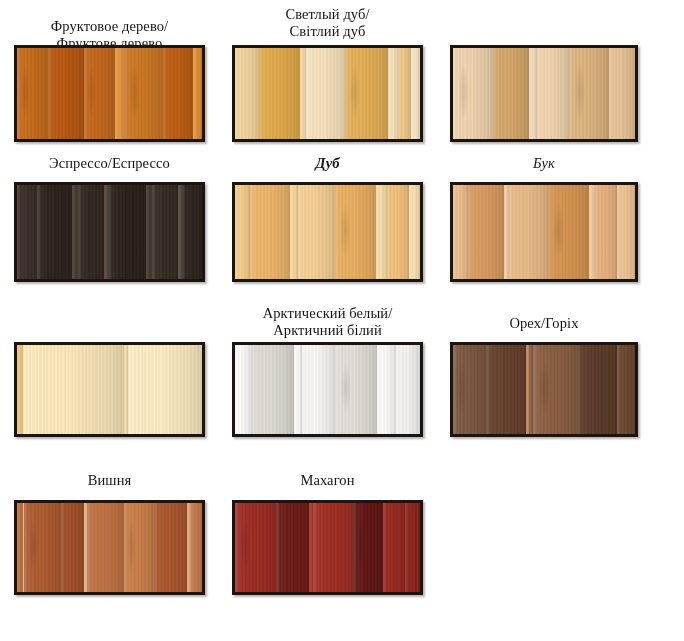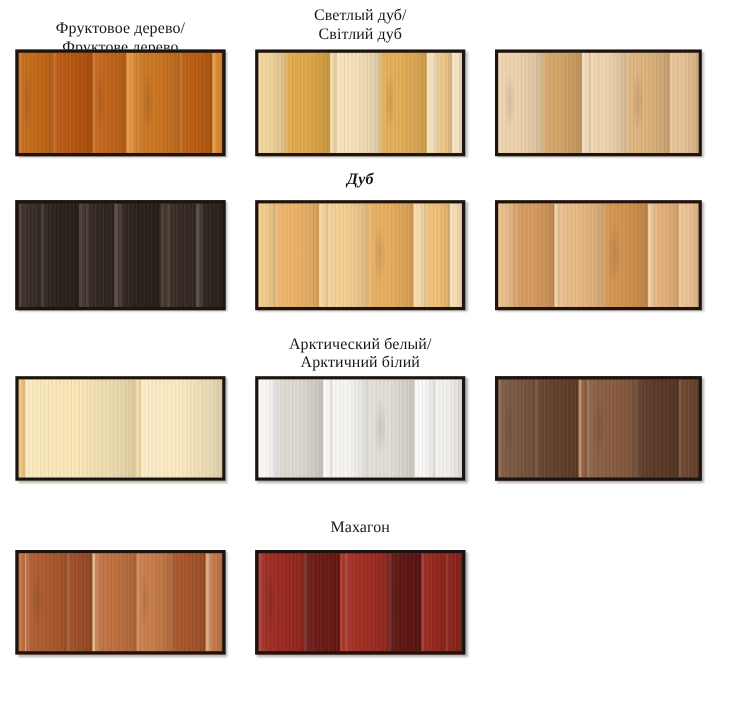--- a/index.html
+++ b/index.html
@@ -165,20 +165,21 @@
               <div class="plank" style="flex: 0 0 18%; background: rgb(240, 211, 172);"></div>
               <div class="plank" style="flex: 0 0 22%; background: rgb(221, 179, 124);">
                 <span class="knot" style="width: 9.9px; height: 53.35px; left: 5.5px; top: 17.46px; background: radial-gradient(rgba(0, 0, 0, 0.22) 0%, rgba(0, 0, 0, 0.1) 45%, rgba(0, 0, 0, 0) 72%);"></span>
               </div>
               <div class="plank" style="flex: 0 0 14%; background: rgb(231, 194, 148);"></div>
             </div>
           </div>
         </div>
       </div>
       <div class="cell" style="left: 14px; top: 155px; width: 191px; height: 127px;">
+        <div class="cell-label" style="top: 0px;">Эспрессо/Еспрессо</div>
         <div class="swatch-wrap" style="top: 27px; width: 191px; height: 100px;">
           <div class="swatch" style="background: rgb(54, 43, 36); border-color: rgb(28, 20, 16);">
             <div class="planks">
               <div class="plank" style="flex: 0 0 11%; background: rgb(58, 46, 38);"></div>
               <div class="plank" style="flex: 0 0 19%; background: rgb(43, 33, 27);"></div>
               <div class="plank" style="flex: 0 0 3%; background: rgb(74, 61, 52);"></div>
               <div class="plank" style="flex: 0 0 14%; background: rgb(49, 38, 32);"></div>
               <div class="plank" style="flex: 0 0 2%; background: rgb(90, 75, 65);"></div>
               <div class="plank" style="flex: 0 0 21%; background: rgb(42, 32, 26);"></div>
               <div class="plank" style="flex: 0 0 3%; background: rgb(71, 58, 49);"></div>
@@ -202,20 +203,21 @@
                 <span class="knot" style="width: 9.9px; height: 55px; left: 5.5px; top: 18px; background: radial-gradient(rgba(0, 0, 0, 0.22) 0%, rgba(0, 0, 0, 0.1) 45%, rgba(0, 0, 0, 0) 72%);"></span>
               </div>
               <div class="plank" style="flex: 0 0 6%; background: rgb(248, 220, 170);"></div>
               <div class="plank" style="flex: 0 0 12%; background: rgb(241, 193, 121);"></div>
               <div class="plank" style="flex: 0 0 6%; background: rgb(248, 223, 178);"></div>
             </div>
           </div>
         </div>
       </div>
       <div class="cell" style="left: 450px; top: 155px; width: 188px; height: 127px;">
+        <div class="cell-label italic" style="top: 0px;">Бук</div>
         <div class="swatch-wrap" style="top: 27px; width: 188px; height: 100px;">
           <div class="swatch" style="background: rgb(224, 167, 107); border-color: rgb(28, 20, 16);">
             <div class="planks">
               <div class="plank" style="flex: 0 0 8%; background: rgb(236, 189, 140);"></div>
               <div class="plank" style="flex: 0 0 20%; background: rgb(215, 154, 93);"></div>
               <div class="plank" style="flex: 0 0 3%; background: rgb(243, 207, 164);"></div>
               <div class="plank" style="flex: 0 0 21%; background: rgb(233, 185, 133);"></div>
               <div class="plank" style="flex: 0 0 23%; background: rgb(212, 147, 79);">
                 <span class="knot" style="width: 10.35px; height: 55px; left: 5.75px; top: 18px; background: radial-gradient(rgba(0, 0, 0, 0.22) 0%, rgba(0, 0, 0, 0.1) 45%, rgba(0, 0, 0, 0) 72%);"></span>
               </div>
@@ -251,39 +253,41 @@
               <div class="plank" style="flex: 0 0 23%; background: rgb(227, 222, 214);">
                 <span class="knot" style="width: 10.35px; height: 52.25px; left: 5.75px; top: 17.1px; background: radial-gradient(rgba(0, 0, 0, 0.22) 0%, rgba(0, 0, 0, 0.1) 45%, rgba(0, 0, 0, 0) 72%);"></span>
               </div>
               <div class="plank" style="flex: 0 0 10%; background: rgb(251, 250, 248);"></div>
               <div class="plank" style="flex: 0 0 13%; background: rgb(244, 242, 238);"></div>
             </div>
           </div>
         </div>
       </div>
       <div class="cell" style="left: 450px; top: 315px; width: 188px; height: 122px;">
+        <div class="cell-label" style="top: 0px;">Орех/Горіх</div>
         <div class="swatch-wrap" style="top: 27px; width: 188px; height: 95px;">
           <div class="swatch" style="background: rgb(109, 75, 52); border-color: rgb(28, 20, 16);">
             <div class="planks">
               <div class="plank" style="flex: 0 0 18%; background: rgb(123, 87, 64);">
                 <span class="knot" style="width: 8.1px; height: 52.25px; left: 4.5px; top: 17.1px; background: radial-gradient(rgba(0, 0, 0, 0.22) 0%, rgba(0, 0, 0, 0.1) 45%, rgba(0, 0, 0, 0) 72%);"></span>
               </div>
               <div class="plank" style="flex: 0 0 22%; background: rgb(99, 64, 43);"></div>
               <div class="plank" style="flex: 0 0 2%; background: rgb(201, 139, 96);"></div>
               <div class="plank" style="flex: 0 0 2%; background: rgb(141, 96, 68);"></div>
               <div class="plank" style="flex: 0 0 24%; background: rgb(138, 93, 64);">
                 <span class="knot" style="width: 10.8px; height: 52.25px; left: 6px; top: 17.1px; background: radial-gradient(rgba(0, 0, 0, 0.22) 0%, rgba(0, 0, 0, 0.1) 45%, rgba(0, 0, 0, 0) 72%);"></span>
               </div>
               <div class="plank" style="flex: 0 0 22%; background: rgb(91, 58, 38);"></div>
               <div class="plank" style="flex: 0 0 10%; background: rgb(107, 70, 48);"></div>
             </div>
           </div>
         </div>
       </div>
       <div class="cell" style="left: 14px; top: 472px; width: 191px; height: 123px;">
+        <div class="cell-label" style="top: 0px;">Вишня</div>
         <div class="swatch-wrap" style="top: 28px; width: 191px; height: 95px;">
           <div class="swatch" style="background: rgb(181, 97, 52); border-color: rgb(28, 20, 16);">
             <div class="planks">
               <div class="plank" style="flex: 0 0 3%; background: rgb(195, 116, 63);"></div>
               <div class="plank" style="flex: 0 0 1%; background: rgb(239, 199, 160);"></div>
               <div class="plank" style="flex: 0 0 20%; background: rgb(173, 90, 45);">
                 <span class="knot" style="width: 9px; height: 52.25px; left: 5px; top: 17.1px; background: radial-gradient(rgba(0, 0, 0, 0.22) 0%, rgba(0, 0, 0, 0.1) 45%, rgba(0, 0, 0, 0) 72%);"></span>
               </div>
               <div class="plank" style="flex: 0 0 12%; background: rgb(157, 77, 38);"></div>
               <div class="plank" style="flex: 0 0 2%; background: rgb(232, 185, 140);"></div>

